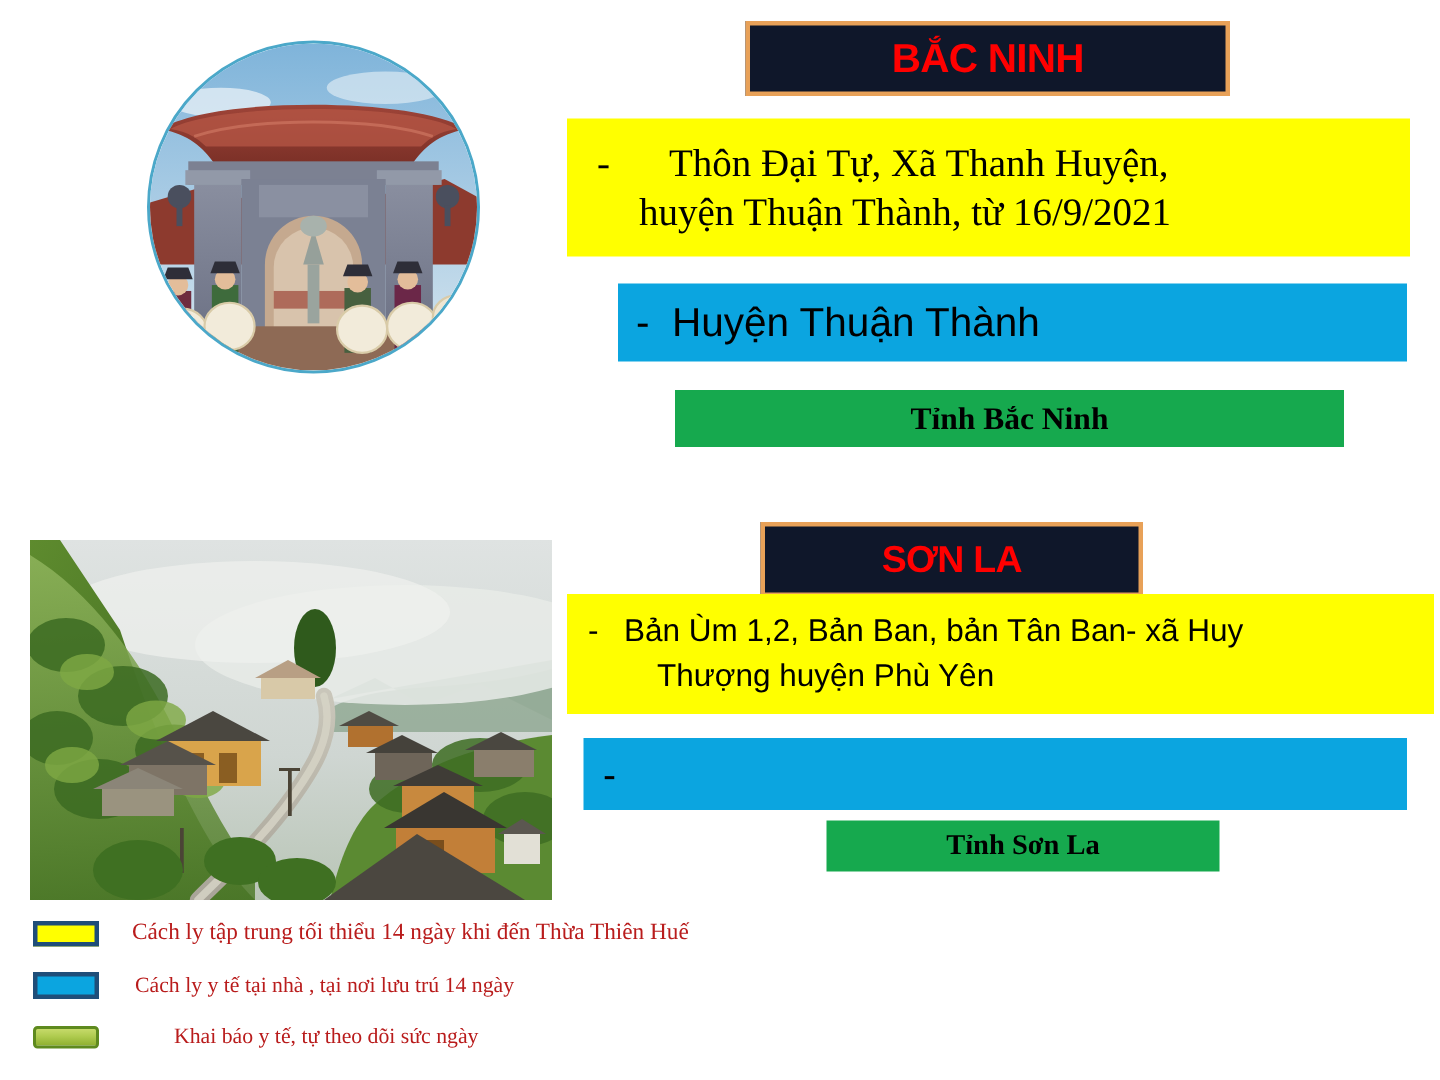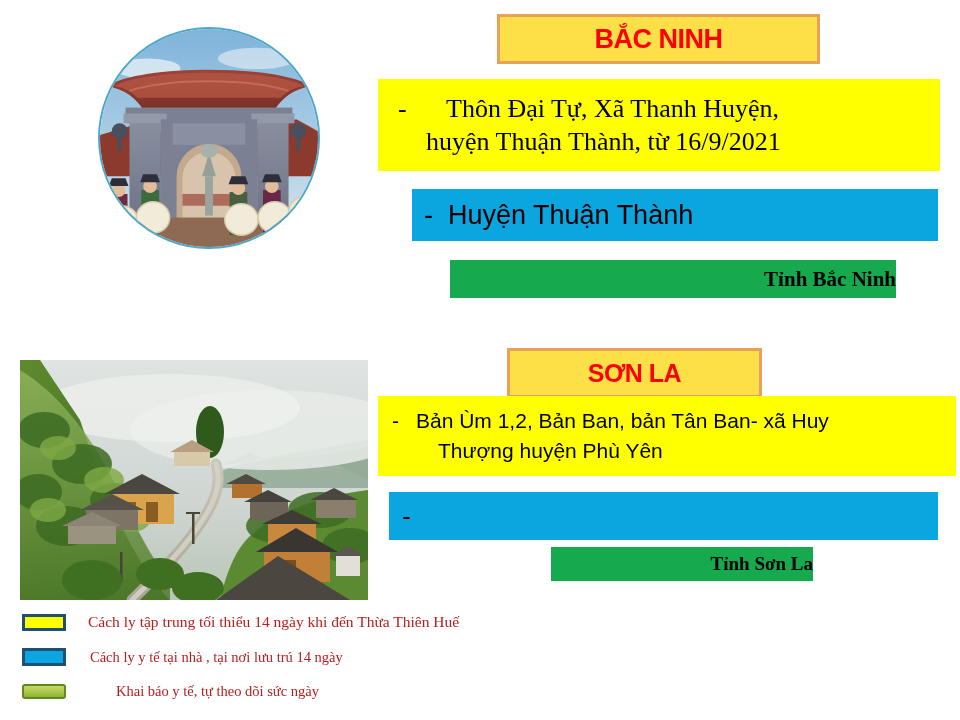--- a/index.html
+++ b/index.html
@@ -18,21 +18,21 @@
   .stage {
     position: absolute;
     left: 0; top: 0;
     width: 960px;
     height: 720px;
   }
 
   
   .title-box {
     position: absolute;
-    background: #fde047;
+    background: #0f172a;
     border: 3px solid #E8A158;
     box-sizing: border-box;
     display: flex;
     align-items: center;
     justify-content: center;
   }
   .title-text {
     color: #FF0000;
     font-family: "Liberation Sans", sans-serif;
     font-weight: bold;
@@ -115,21 +115,21 @@
   }
   .blue-dash { display: inline-block; width: 24px; }
 
   
   .green-box {
     position: absolute;
     background: #16A94E;
     box-sizing: border-box;
     display: flex;
     align-items: center;
-    justify-content: flex-end;
+    justify-content: center;
     font-family: "Liberation Serif", serif;
     font-weight: bold;
     color: #000000;
   }
   #green-bac-ninh {
     left: 450px; top: 260px; width: 446px; height: 38px;
     font-size: 21px;
   }
   #green-son-la {
     left: 551px; top: 547px; width: 262px; height: 34px;

